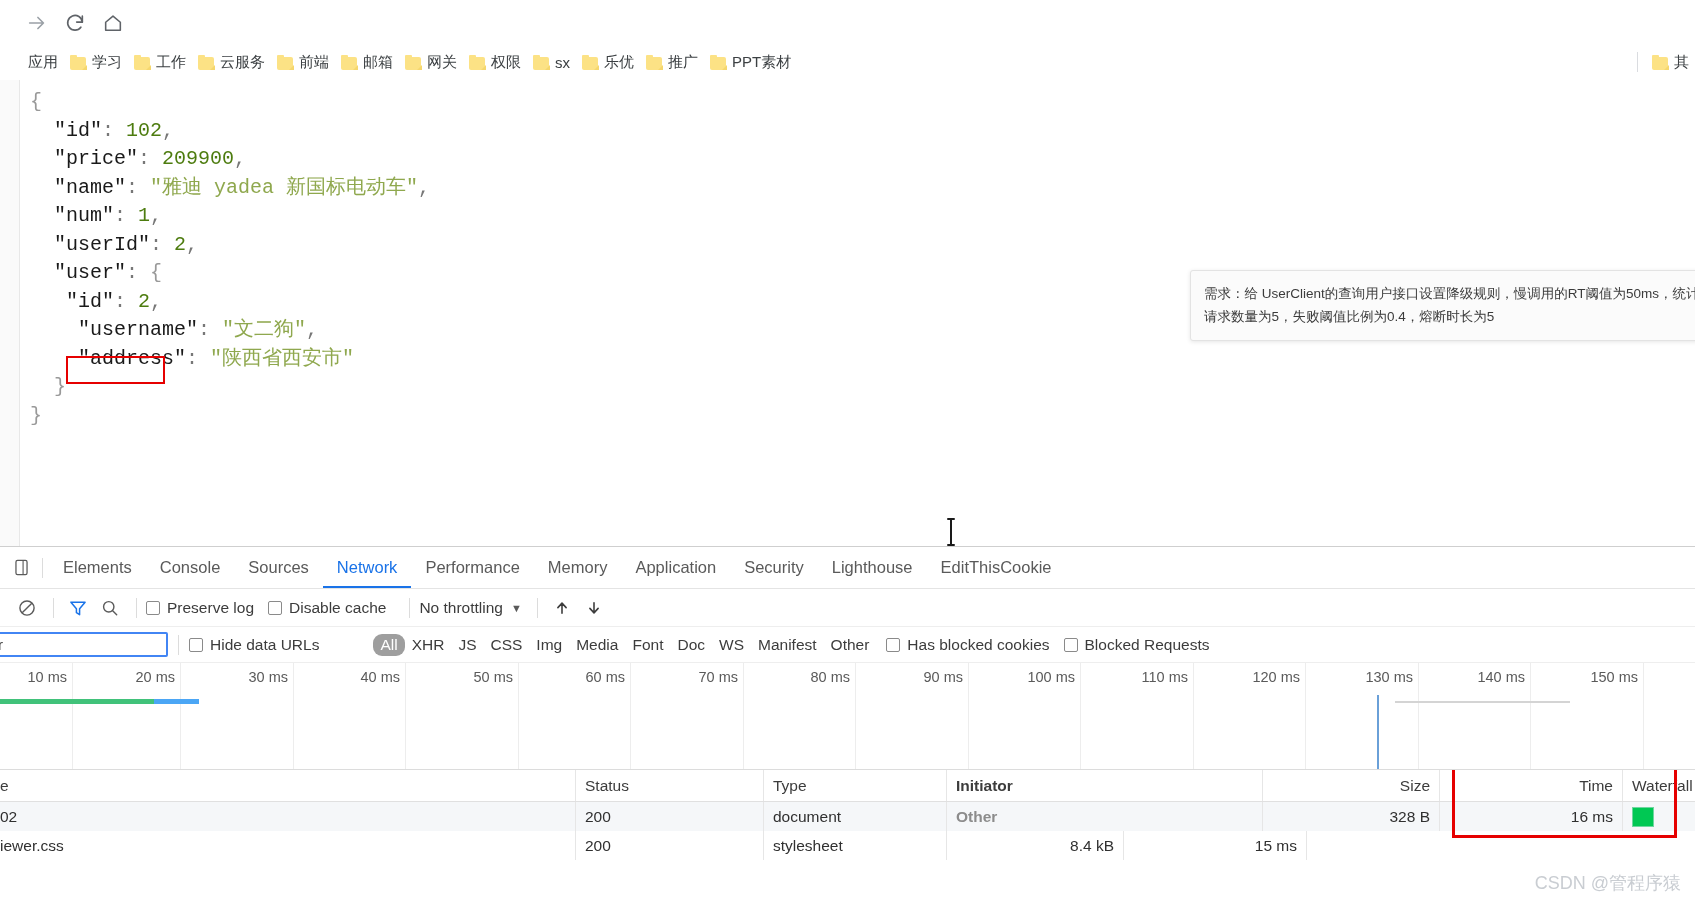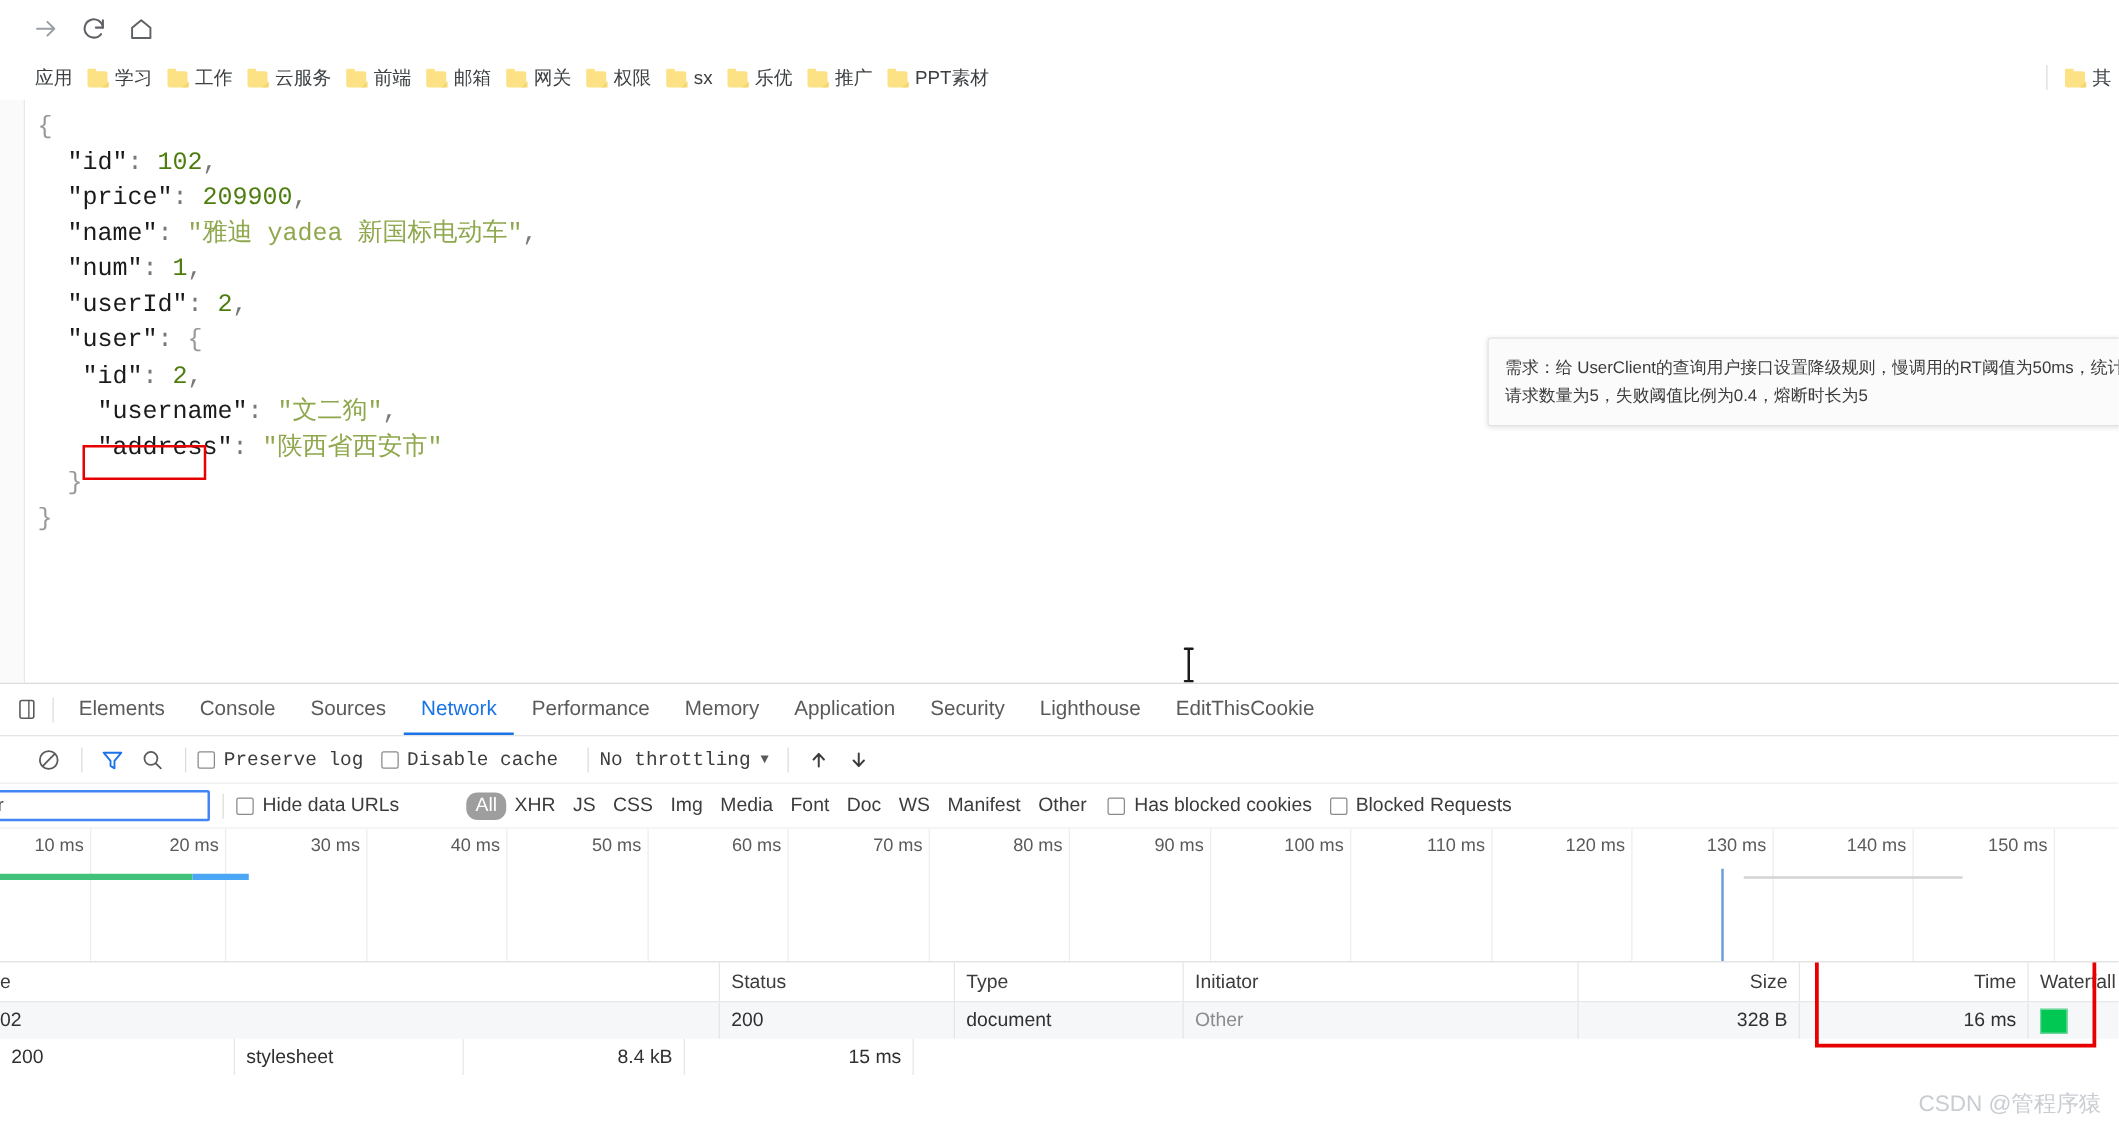--- a/index.html
+++ b/index.html
@@ -241,24 +241,23 @@
   }
   .dt-tab.active {
     color: #1a73e8;
     border-bottom: 2px solid #1a73e8;
   }
 
   .dt-toolbar {
     height: 38px;
     display: flex;
     align-items: center;
-    padding-left: 24px;
+    padding-left: 12px;
     border-bottom: 1px solid #eeeeee;
     flex: 0 0 auto;
-    font-family: Liberation Mono, monospace;
   }
   .tb-ico {
     width: 30px; height: 30px;
     display: flex; align-items: center; justify-content: center;
     margin-right: 2px;
     flex: 0 0 auto;
   }
   .tb-sep {
     width: 1px; height: 20px;
     background: #dcdcdc;
@@ -411,21 +410,21 @@
     align-items: center;
     border-right: 1px solid #e6e6e6;
     padding: 0 9px;
     overflow: hidden;
     white-space: nowrap;
     flex: 0 0 auto;
   }
   .c-name   { width: 576px; padding-left: 0px; }
   .c-status { width: 188px; }
   .c-type   { width: 183px; }
-  .c-init   { width: 316px; }
+  .c-init   { width: 316px; font-weight: bold; }
   .c-size   { width: 177px; justify-content: flex-end; }
   .c-time   { width: 183px; justify-content: flex-end; }
   .c-wf     { width: 72px; border-right: none; }
   .muted { color: #8c8c8c; }
   .link { color: #1a1a1a; text-decoration: underline; }
   .wf-chip {
     width: 22px; height: 20px;
     background: #00c853;
     border: 1px solid #6fd6a0;
   }
@@ -770,20 +769,21 @@
       <div class="cell c-type">document</div>
       <div class="cell c-init muted">Other</div>
       <div class="cell c-size">328 B</div>
       <div class="cell c-time">16 ms</div>
       <div class="cell c-wf">
           <span class="wf-chip"></span>
         </div>
     </div>
 
     <div class="tbl-row">
+      <div class="cell c-name">iewer.css</div>
       <div class="cell c-status">200</div>
       <div class="cell c-type">stylesheet</div>
       <div class="cell c-size">8.4 kB</div>
       <div class="cell c-time">15 ms</div>
       <div class="cell c-wf"></div>
     </div>
 
     <div class="redbox-time"></div>
   </div>
 </div>

